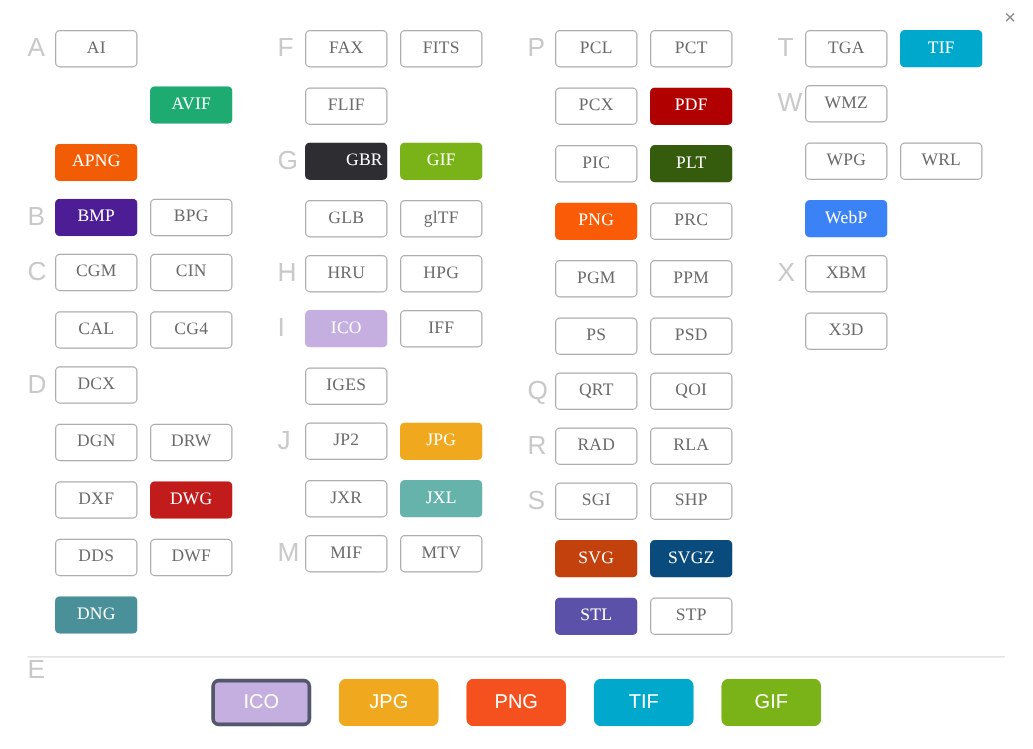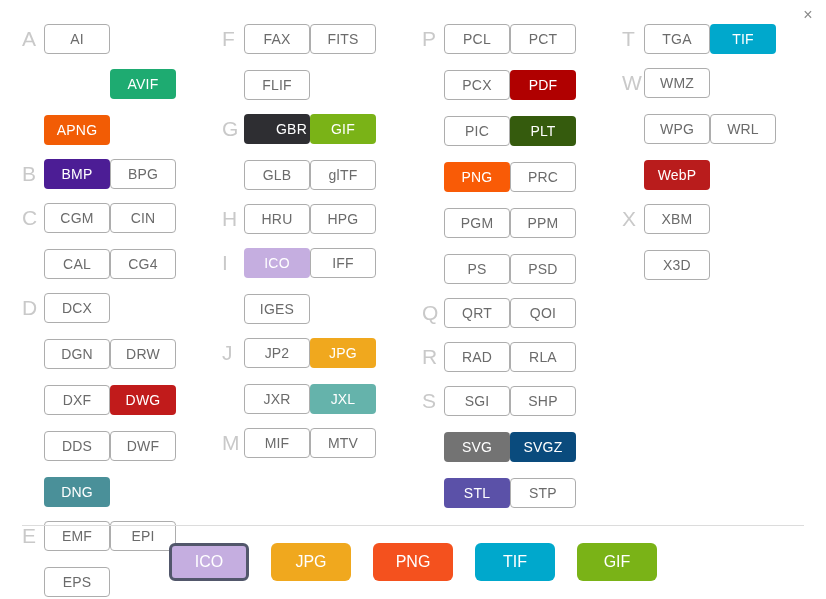--- a/index.html
+++ b/index.html
@@ -69,20 +69,22 @@
     user-select: none;
   }
   .group-rows {
     display: flex;
     flex-direction: column;
     gap: 16px;
   }
   .group-row {
     display: flex;
     flex-direction: row;
+    gap: 10px;
+    font-family: Liberation Serif, serif;
   }
 
   
   .fmt-btn {
     width: 66px;
     height: 30px;
     box-sizing: border-box;
     border-radius: 4px;
     display: flex;
     align-items: center;
@@ -199,29 +201,20 @@
             <div class="fmt-btn">DDS</div>
             <div class="fmt-btn">DWF</div>
           </div>
           <div class="group-row">
             <div class="fmt-btn filled" style="background: rgb(74, 144, 153);">DNG</div>
           </div>
         </div>
       </div>
       <div class="letter-group">
         <div class="group-letter">E</div>
-        <div class="group-rows">
-          <div class="group-row">
-            <div class="fmt-btn">EMF</div>
-            <div class="fmt-btn">EPI</div>
-          </div>
-          <div class="group-row">
-            <div class="fmt-btn">EPS</div>
-          </div>
-        </div>
       </div>
     </div>
     <div class="fmt-column col-1">
       <div class="letter-group">
         <div class="group-letter">F</div>
         <div class="group-rows">
           <div class="group-row">
             <div class="fmt-btn">FAX</div>
             <div class="fmt-btn">FITS</div>
           </div>
@@ -336,21 +329,21 @@
         </div>
       </div>
       <div class="letter-group">
         <div class="group-letter">S</div>
         <div class="group-rows">
           <div class="group-row">
             <div class="fmt-btn">SGI</div>
             <div class="fmt-btn">SHP</div>
           </div>
           <div class="group-row">
-            <div class="fmt-btn filled" style="background: #737373;">SVG</div>
+            <div class="fmt-btn filled" style="background: #c2410c;">SVG</div>
             <div class="fmt-btn filled" style="background: rgb(10, 75, 125);">SVGZ</div>
           </div>
           <div class="group-row">
             <div class="fmt-btn filled" style="background: rgb(91, 81, 168);">STL</div>
             <div class="fmt-btn">STP</div>
           </div>
         </div>
       </div>
     </div>
     <div class="fmt-column col-3">
@@ -367,21 +360,21 @@
         <div class="group-letter">W</div>
         <div class="group-rows">
           <div class="group-row">
             <div class="fmt-btn">WMZ</div>
           </div>
           <div class="group-row">
             <div class="fmt-btn">WPG</div>
             <div class="fmt-btn">WRL</div>
           </div>
           <div class="group-row">
-            <div class="fmt-btn filled" style="background: #b91c1c;">WebP</div>
+            <div class="fmt-btn filled" style="background: #3b82f6;">WebP</div>
           </div>
         </div>
       </div>
       <div class="letter-group">
         <div class="group-letter">X</div>
         <div class="group-rows">
           <div class="group-row">
             <div class="fmt-btn">XBM</div>
           </div>
           <div class="group-row">

